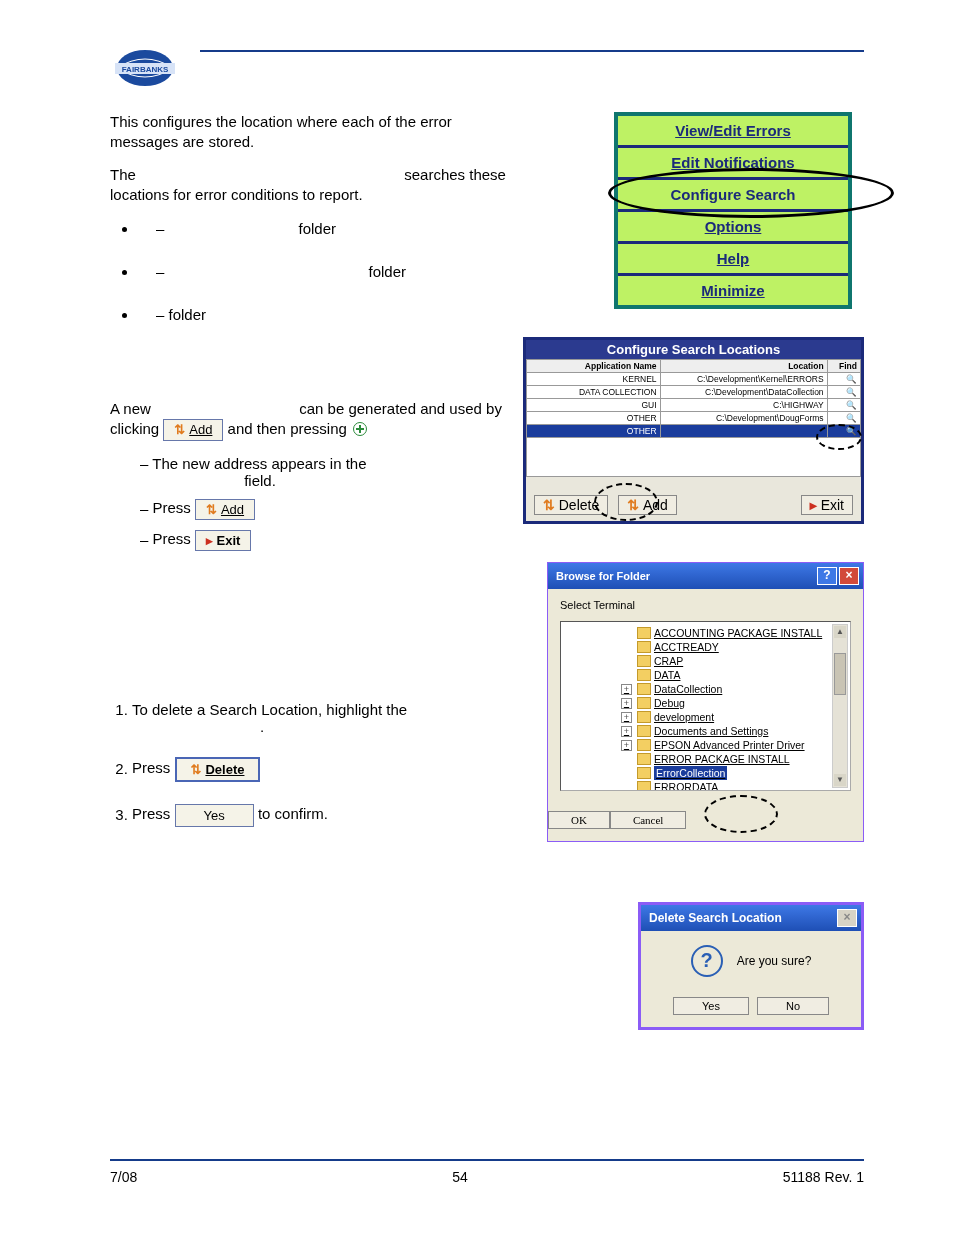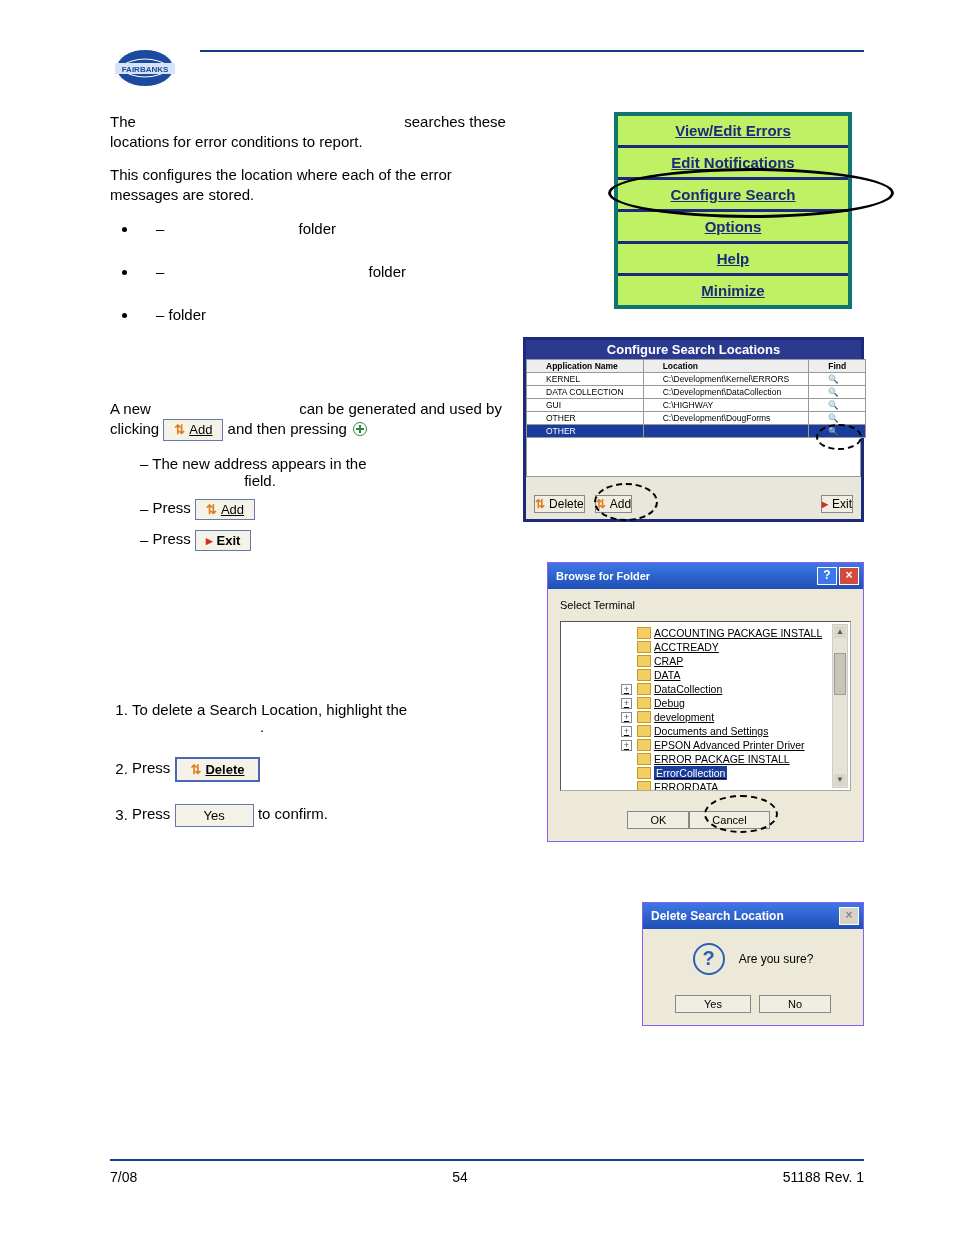--- a/index.html
+++ b/index.html
@@ -95,36 +95,36 @@
     font-size:13px;
   }
   table.cfg {
     width:100%;
     border-collapse: collapse;
     background:#fff;
     font-size:8.5px;
   }
   table.cfg th, table.cfg td {
     border:1px solid #999;
-    padding:1px 19px;
-    text-align:left;
+    padding:1px 3px;
+    text-align:right;
     white-space:nowrap;
     overflow:hidden;
   }
   table.cfg th { background:#eee; font-weight:bold; }
   tr.sel td { background:#1a3c9c; color:#fff; }
   .mag { text-align:center; }
   .win-bottom {
     display:flex;
     justify-content:space-between;
     padding:18px 8px 6px 8px;
   }
   .btn-small {
-    font-size:12px;
-    padding:1px 0;
+    font-size:14px;
+    padding:1px 8px;
     background:#f0ede2;
     border:1px solid #888;
     text-align:center;
   }
   .add-circled {
     position:relative;
   }
   .dash-oval {
     position:absolute;
     border:2px dashed #000;
@@ -241,38 +241,39 @@
   .ficon {
     width:12px; height:10px;
     background:#f3cf62;
     border:1px solid #c49a2a;
     display:inline-block;
   }
   .folder.sel span.name { background:#1a3c9c; color:#fff; padding:0 2px; }
 
   .browse-buttons {
     display:flex;
-    justify-content:center;
+    justify-content:flex-start;
     padding:10px 14px 12px 0;
     position:relative;
+    font-family:Liberation Serif, serif;
   }
   .std-btn {
     padding:2px 22px;
     background:#f0ede2;
     border:1px solid #888;
     font-size:11px;
   }
 
   
   .win-delete {
     position:absolute;
     right:0;
     top:790px;
     width:220px;
-    border:1px solid #8b5cf6;
+    border:3px solid #8b5cf6;
     background:#ece9d8;
     font-family: Tahoma, sans-serif;
     font-size:12px;
   }
   .win-delete .titlebar {
     background: linear-gradient(#3e78e6,#1e4fb5);
   }
   .del-body {
     display:flex;
     align-items:center;
@@ -320,21 +321,21 @@
       <text x="35" y="26" font-size="8" font-weight="bold" fill="#1b4a9e" text-anchor="middle" font-family="Arial">FAIRBANKS</text>
     </svg>
   </div>
   <div class="header-rule"></div>
 
   <div class="content">
 
     <div class="menu-box">
       <div class="menu-item">View/Edit Errors</div>
       <div class="menu-item">Edit Notifications</div>
-      <div class="menu-item circled" style="text-decoration:underline">Configure Search</div>
+      <div class="menu-item circled" style="">Configure Search</div>
       <div class="menu-item">Options</div>
       <div class="menu-item">Help</div>
       <div class="menu-item">Minimize</div>
     </div>
     <div class="oval"></div>
 
     <div class="win-config">
       <div class="win-title">Configure Search Locations</div>
       <table class="cfg">
         <tbody>
@@ -476,26 +477,26 @@
         <span class="qmark">?</span>
         <span>Are you sure?</span>
       </div>
       <div class="del-buttons">
         <span class="std-btn" style="padding:2px 28px">Yes</span>
         <span class="std-btn" style="padding:2px 28px">No</span>
       </div>
     </div>
 
     <div class="col-left">
+      <p>This configures the location where each of the error messages are stored.</p>
       <p>
         <span>The</span>
         <span style="display:inline-block; width:260px"></span>
         <span>searches these locations for error conditions to report.</span>
       </p>
-      <p>This configures the location where each of the error messages are stored.</p>
 
       <ul class="bullets">
         <li>
           <div class="sub dash"><span style="display:inline-block;width:130px"></span><span>folder</span></div>
         </li>
         <li>
           <div class="sub dash"><span style="display:inline-block;width:200px"></span><span>folder</span></div>
         </li>
         <li>
           <div class="sub dash" style="margin-top:26px;"><span>folder</span></div>

